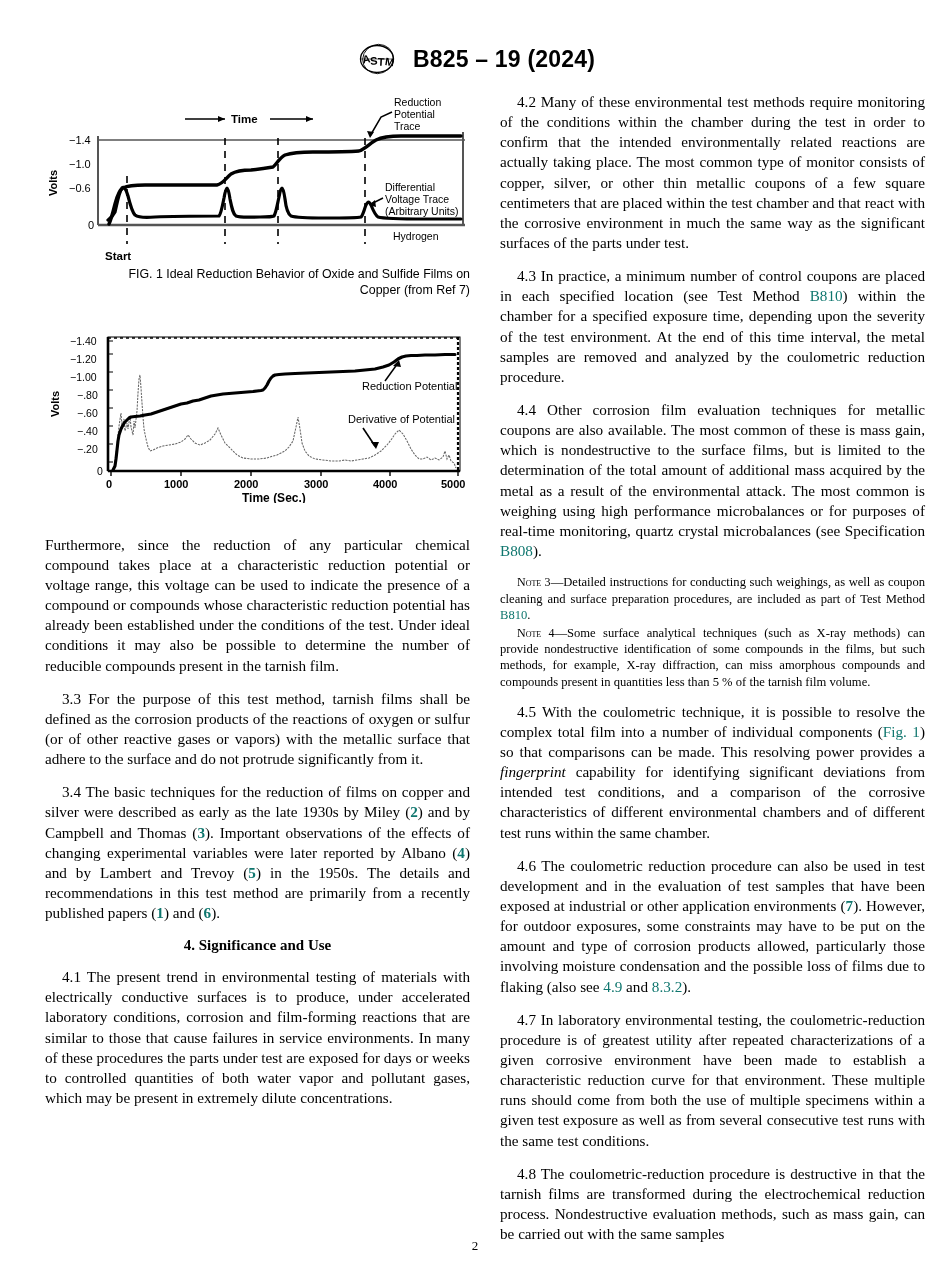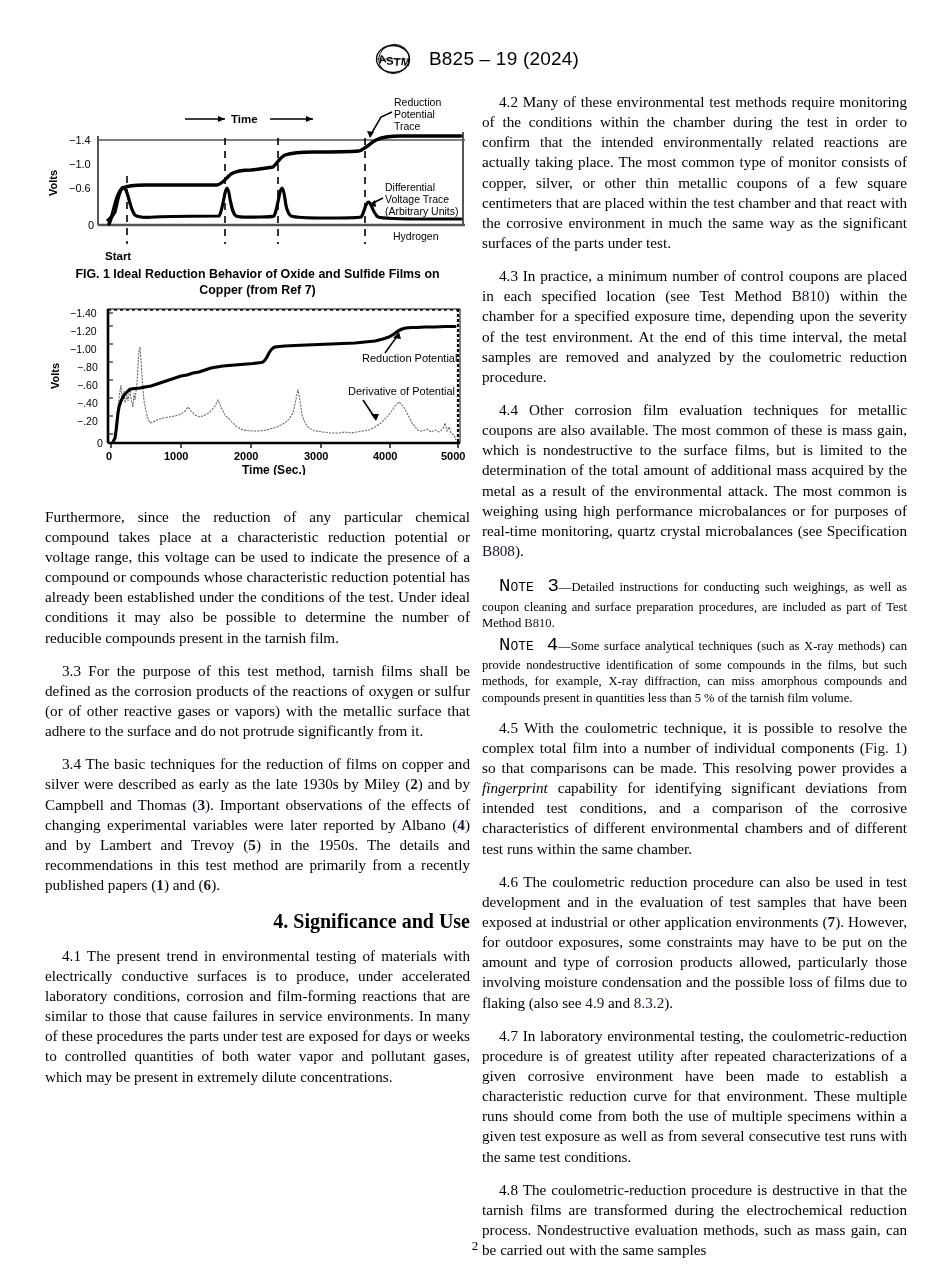--- a/index.html
+++ b/index.html
@@ -27,37 +27,37 @@
     justify-content: center;
     gap: 12px;
   }
   .astm-logo {
     width: 46px;
     height: 34px;
     display: block;
   }
   .header-title {
     font-family: "Liberation Sans", sans-serif;
-    font-weight: normal;
-    font-size: 19px;
+    font-weight: bold;
+    font-size: 23px;
     letter-spacing: 0.2px;
     white-space: nowrap;
   }
 
   
   .col {
     position: absolute;
     top: 92px;
     width: 425px;
     text-align: justify;
     font-size: 15.2px;
     line-height: 1.325;
   }
   .col-left  { left: 45px;  }
-  .col-right { left: 482px; }
+  .col-right { left: 500px; }
 
   p {
     margin: 0 0 0 0;
     text-align: justify;
     text-justify: inter-word;
     hyphens: none;
   }
   p.body-par {
     margin-bottom: 13px;
     text-indent: 0;
@@ -66,46 +66,45 @@
 
   .note {
     font-size: 12.6px;
     line-height: 1.285;
     text-align: justify;
     text-indent: 17px;
     margin: 0 0 2px 0;
   }
   .note-lead {
     font-variant: small-caps;
-    font-size: 19px;
-    font-family: Liberation Mono, monospace;
+    font-size: 12px;
   }
   .sec-head {
     font-family: "Liberation Serif", serif;
     font-weight: bold;
-    font-size: 20px;
+    font-size: 15px;
     margin: 4px 0 11px 0;
-    text-align: right;
-  }
-  .ref { color: #0f172a; }
+    text-align: center;
+  }
+  .ref { color: #0f766e; }
   .bold { font-weight: bold; }
   .ital { font-style: italic; }
 
   
   .figure-block { margin: 0 0 0 0; }
   .fig-caption {
     font-family: "Liberation Sans", sans-serif;
-    font-weight: bold;
+    font-weight: normal;
     font-size: 12.4px;
     line-height: 1.28;
-    text-align: center;
+    text-align: right;
     margin: 7px 0 0 0;
   }
   .fig1-wrap { position: relative; width: 425px; height: 168px; }
-  .fig2-wrap { position: relative; width: 425px; height: 170px; margin-top: 4px;}
+  .fig2-wrap { position: relative; width: 425px; height: 170px; margin-top: 32px;}
 
   svg { display: block; }
 
   .spacer-after-fig { height: 34px; }
 
   
   .page-number {
     position: absolute;
     bottom: 18px;
     left: 0;

